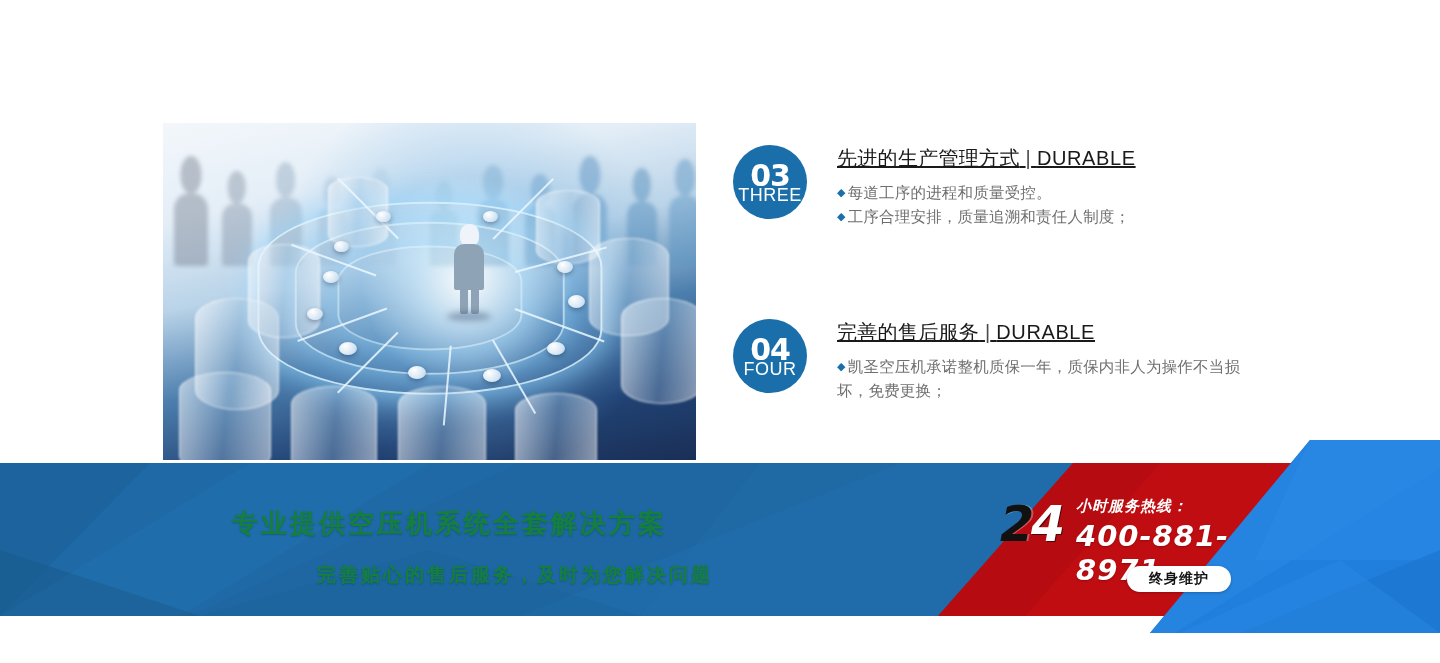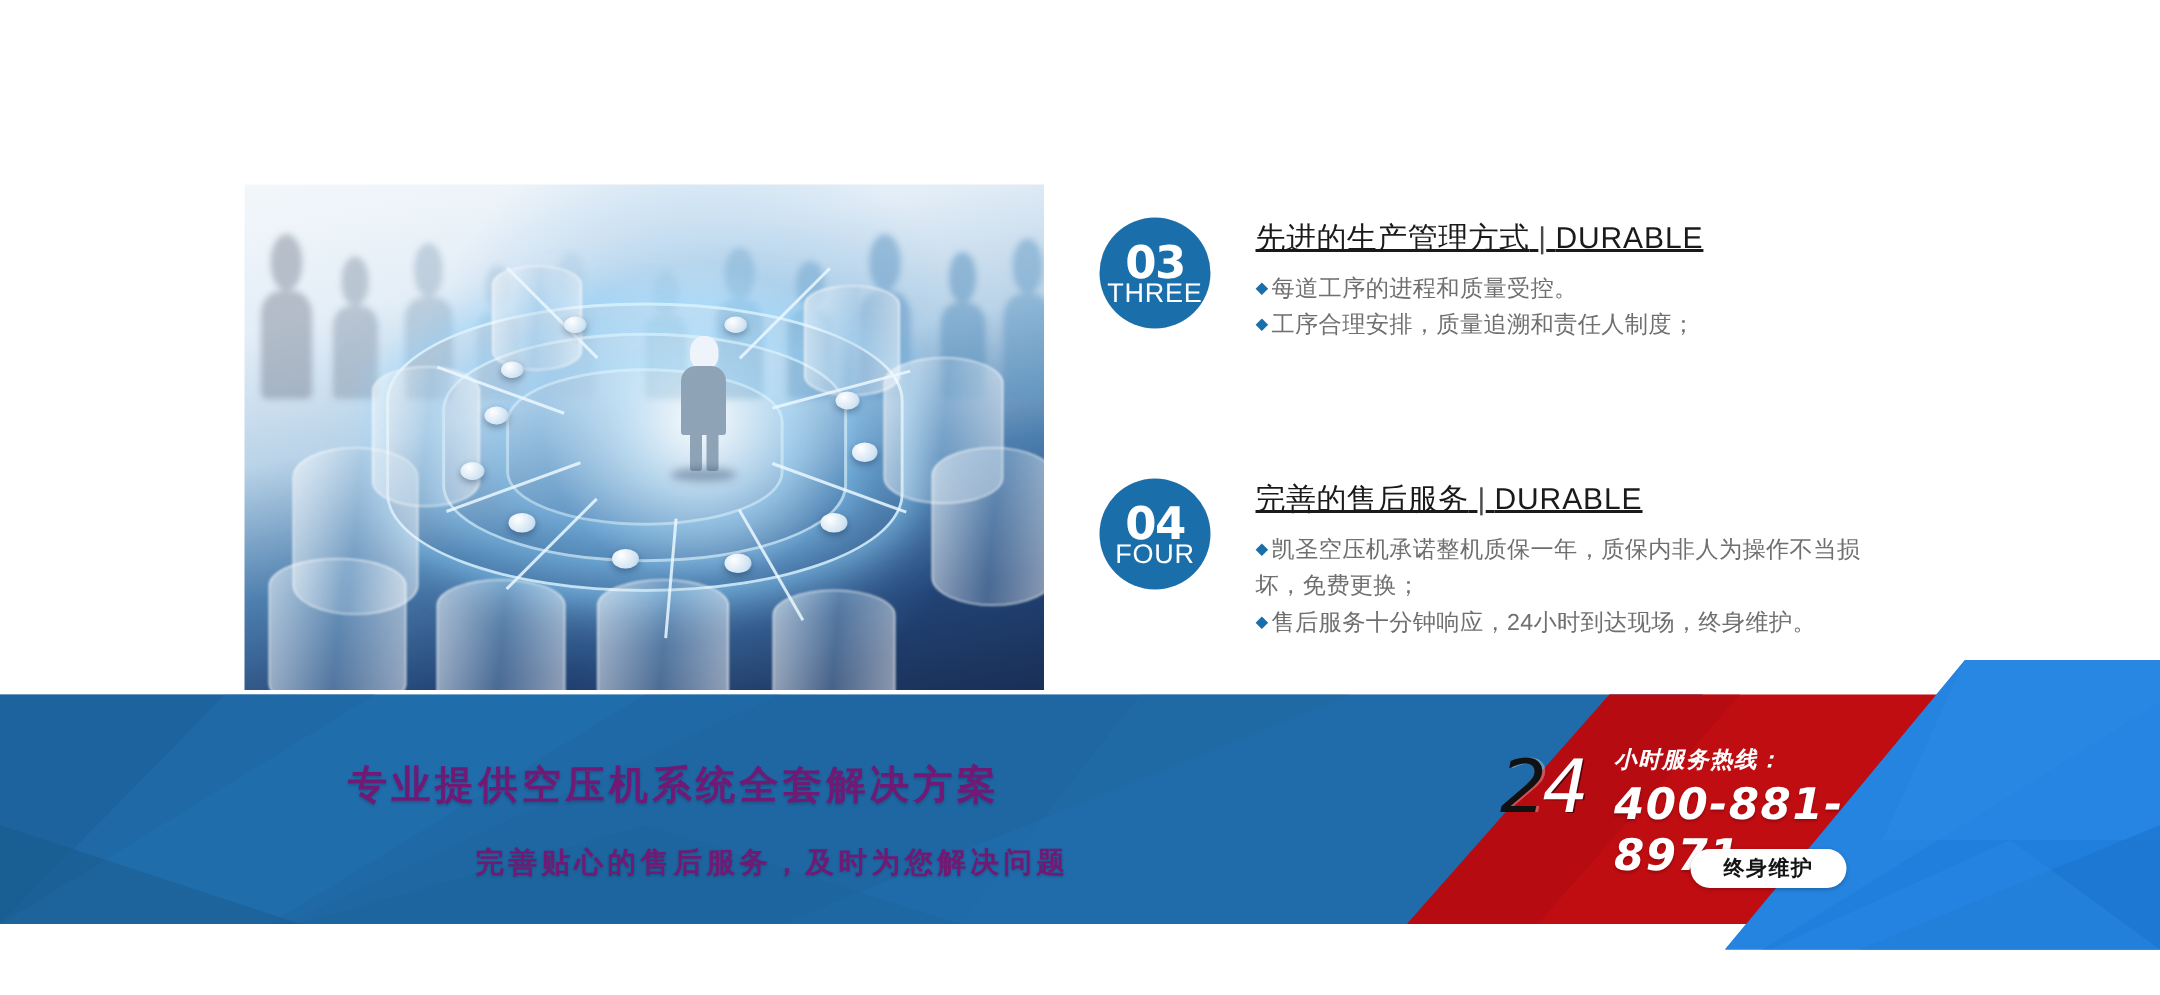--- a/index.html
+++ b/index.html
@@ -107,32 +107,32 @@
   }
   .f-line .dot{color:#1a6fab;font-size:11px;vertical-align:2px;margin-right:2px;}
 
   
   .banner{
     position:absolute;left:0;top:440px;width:1440px;height:223px;overflow:hidden;
   }
   .banner svg{display:block;}
   .bn-text{position:absolute;left:0;top:0;width:1440px;height:223px;}
   .bn-l1,.bn-l2{
-    position:absolute;color:#701a75;white-space:nowrap;
+    position:absolute;color:#15803d;white-space:nowrap;
     font-weight:bold;letter-spacing:3px;
     text-shadow:0 1px 2px rgba(0,0,0,.18);
     font-family:"DejaVu Sans","Liberation Sans",sans-serif;
   }
   .bn-l1{left:232px;top:66px;font-size:26px;}
   .bn-l2{left:317px;top:122px;font-size:19px;}
 
   .hot{position:absolute;left:1000px;top:52px;width:260px;height:120px;}
   .hot .n24{
     position:absolute;left:0;top:4px;
-    font-size:49px;font-weight:normal;font-style:italic;color:#111111;
+    font-size:49px;font-weight:bold;font-style:italic;color:#111111;
     font-family:"DejaVu Sans",sans-serif;letter-spacing:-3px;
     text-shadow:2px 0 0 rgba(255,255,255,.30);
   }
   .hot .n24 .four{color:#ffffff;text-shadow:1px 1px 0 rgba(0,0,0,.55);}
   .hot .hl{
     position:absolute;left:76px;top:5px;
     font-size:15px;font-weight:bold;font-style:italic;color:#ffffff;
     letter-spacing:1px;font-family:"DejaVu Sans",sans-serif;text-align:right;
   }
   .hot .tel{
@@ -243,23 +243,20 @@
     </div>
     <div class="f-body">
       <div class="f-title">
         <span>完善的售后服务</span>
         <span class="sep">|</span>
         <span class="en">DURABLE</span>
       </div>
       <p class="f-line">
         <span class="dot">◆</span><span>凯圣空压机承诺整机质保一年，质保内非人为操作不当损坏，免费更换；</span>
       </p>
-      <p class="f-line">
-        <span class="dot">◆</span><span>售后服务十分钟响应，24小时到达现场，终身维护。</span>
-      </p>
     </div>
   </div>
 </div>
 
 <div class="banner">
   <svg width="1440" height="223" viewBox="0 0 1440 223">
 
     <polygon points="1310,0 1440,0 1440,193 1150,193" fill="#2584e0"></polygon>
 
     <polygon points="0,23 1135,23 1000,176 0,176" fill="#1f6aa8"></polygon>

